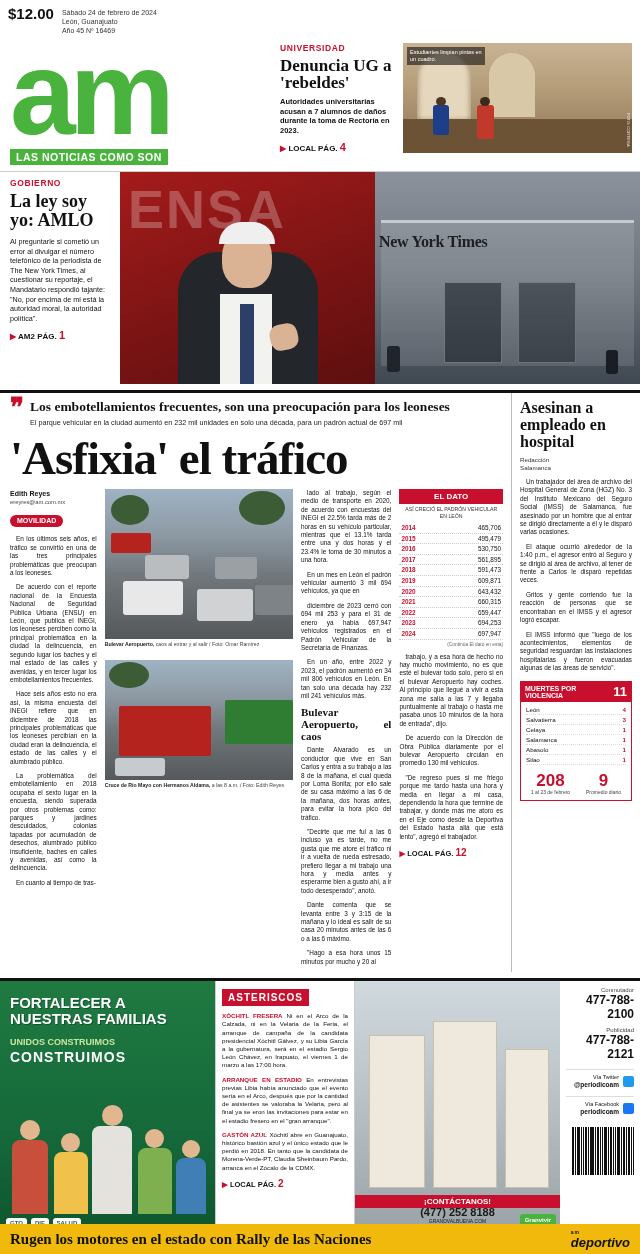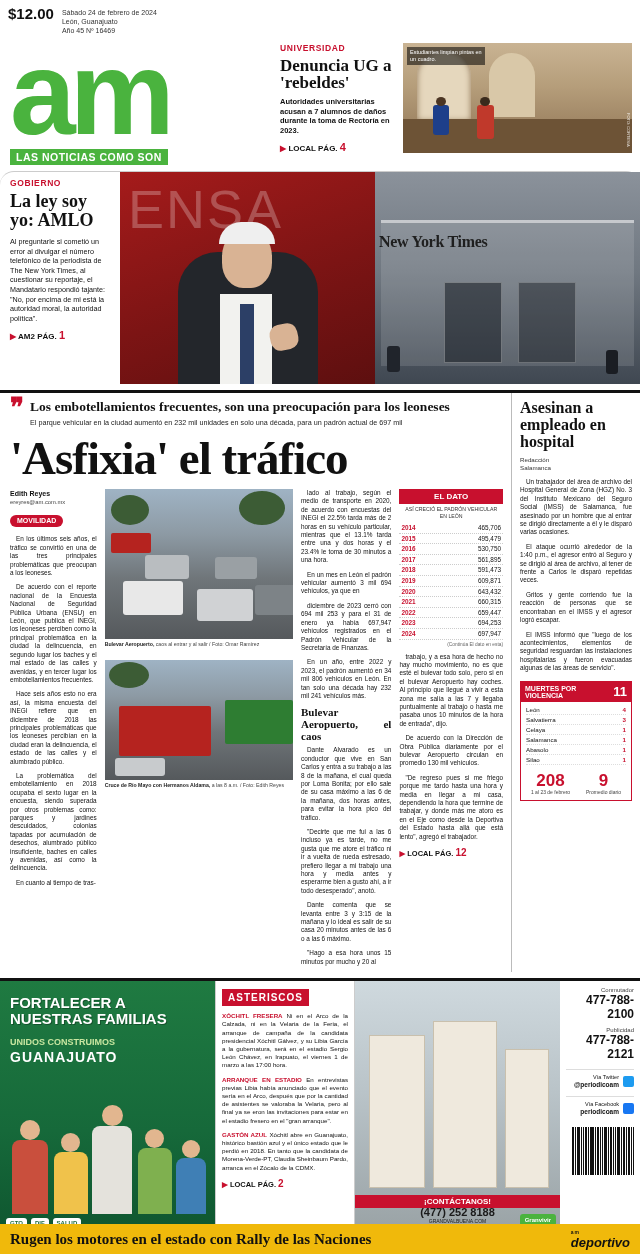--- a/index.html
+++ b/index.html
@@ -44,30 +44,30 @@
      linear-gradient(180deg,#c9b393 0%, #b59d7a 40%, #8d7253 100%);}
   .church .arch { position:absolute; left:14px; top:6px; width:54px; height:72px; border-radius:27px 27px 0 0; background:#e5d7bd; box-shadow: inset 0 0 6px #8d7253;}
   .church .arch2 { position:absolute; left:86px; top:10px; width:46px; height:64px; border-radius:23px 23px 0 0; background:#d9c8a8;}
   .church .floor { position:absolute; left:0; right:0; bottom:0; height:34px; background:#6d5336;}
   .worker1 { position:absolute; left:30px; bottom:18px; width:16px; height:30px; background:#1d3f8a; border-radius:3px;}
   .worker1:after{content:"";position:absolute;left:3px;top:-8px;width:10px;height:9px;border-radius:50%;background:#4b3523;}
   .worker2 { position:absolute; left:74px; bottom:14px; width:17px; height:34px; background:#c0392b; border-radius:3px;}
   .worker2:after{content:"";position:absolute;left:3px;top:-8px;width:10px;height:9px;border-radius:50%;background:#3a2a1c;}
 
   
-  .gob-row { display:flex; margin-top:6px; border-top:1px solid #ccc;border-radius:14px; }
+  .gob-row { display:flex; margin-top:6px; border-top:1px solid #ccc; }
   .gob-left { width:120px; padding:6px 8px 6px 10px; }
   .gob-head { font-family:"Liberation Serif", serif; font-weight:bold; font-size:18px; line-height:19px; margin-top:4px;}
   .gob-body { font-family:"Liberation Sans", sans-serif; font-size:7.2px; line-height:9.6px; margin-top:7px;}
   .gob-photos { flex:1; display:flex; height:212px; }
   .photo-amlo { width:255px; position:relative; overflow:hidden; background:#8e1d1d;}
   .photo-nyt { flex:1; position:relative; overflow:hidden; background:#5d6672;}
 
   .amlo-bg { position:absolute; inset:0; background:linear-gradient(160deg,#a51b1b 0%, #7c1414 55%, #5d0f0f 100%); }
-  .amlo-letters { position:absolute; top:6px; left:8px; font-family:"Liberation Sans", sans-serif; font-weight:normal; font-size:54px; color:rgba(255,255,255,.25); letter-spacing:2px;text-align:right;}
+  .amlo-letters { position:absolute; top:6px; left:8px; font-family:"Liberation Sans", sans-serif; font-weight:bold; font-size:54px; color:rgba(255,255,255,.25); letter-spacing:2px;text-align:right;}
   .amlo-body { position:absolute; bottom:0; left:58px; width:140px; height:132px; background:#23262b; border-radius:40px 40px 0 0;}
   .amlo-shirt { position:absolute; bottom:0; left:100px; width:52px; height:90px; background:#f2f2ef;}
   .amlo-tie { position:absolute; bottom:0; left:120px; width:14px; height:80px; background:#2c3f66;}
   .amlo-head { position:absolute; bottom:96px; left:102px; width:50px; height:60px; border-radius:48% 48% 42% 42%; background:#d9b394;}
   .amlo-hair { position:absolute; bottom:140px; left:99px; width:56px; height:22px; border-radius:26px 26px 0 0; background:#efefef;}
   .amlo-hand { position:absolute; bottom:34px; left:150px; width:28px; height:26px; border-radius:10px; background:#d9b394; transform:rotate(-12deg);}
 
   .nyt-bg { position:absolute; inset:0; background:linear-gradient(180deg,#8b929b 0%, #6f7780 48%, #3f4751 100%);}
   .nyt-title { position:absolute; top:16px; left:4px; right:4px; text-align:left; font-family:"Liberation Serif", serif; font-weight:bold; font-size:16px; color:#000000; letter-spacing:-0.3px;margin-top:45px;}
   .nyt-glass { position:absolute; left:6px; right:6px; top:48px; bottom:18px; background:rgba(255,255,255,.12); border-top:3px solid rgba(255,255,255,.5);}
@@ -452,21 +452,21 @@
         </div>
       </div>
     </div>
   </div>
 
   <div class="bottom">
     <div class="b-ad">
       <div class="ad-green-bg"></div>
       <div class="ad-head">FORTALECER A NUESTRAS FAMILIAS</div>
       <div class="ad-sub">UNIDOS CONSTRUIMOS</div>
-      <div class="ad-gto">GUANAJUATO</div>
+      <div class="ad-gto">CONSTRUIMOS</div>
       <div class="ad-family">
         <div class="fig" style="left:12px; width:36px; height:74px; background:#c94f3d;"></div>
         <div class="head-c" style="left:20px; bottom:74px; width:20px; height:20px;"></div>
         <div class="fig" style="left:54px; width:34px; height:62px; background:#f0c24b;"></div>
         <div class="head-c" style="left:61px; bottom:62px; width:19px; height:19px;"></div>
         <div class="fig" style="left:92px; width:40px; height:88px; background:#e4e2dc;"></div>
         <div class="head-c" style="left:102px; bottom:88px; width:21px; height:21px;"></div>
         <div class="fig" style="left:138px; width:34px; height:66px; background:#7fb04f;"></div>
         <div class="head-c" style="left:145px; bottom:66px; width:19px; height:19px;"></div>
         <div class="fig" style="left:176px; width:30px; height:56px; background:#3f7fb5;"></div>

